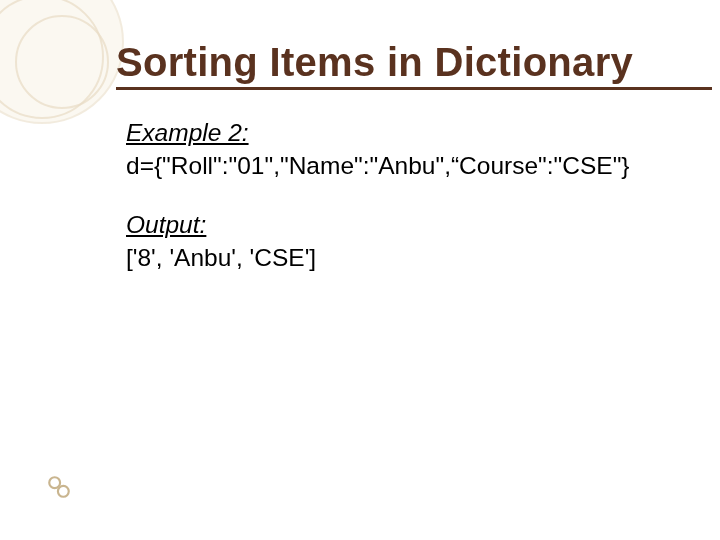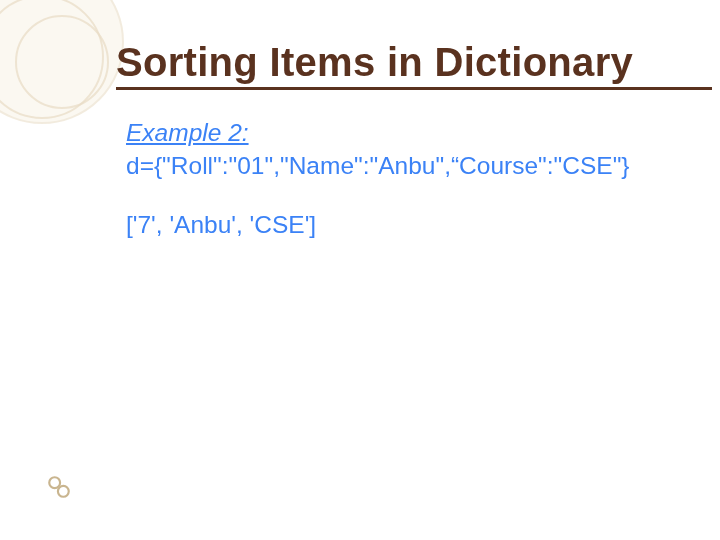--- a/index.html
+++ b/index.html
@@ -67,21 +67,21 @@
     border-bottom: 3px solid #5a321f;
     padding-bottom: 2px;
     letter-spacing: 0.3px;
   }
   .body {
     position: absolute;
     top: 116px;
     left: 126px;
     right: 20px;
     font-size: 24.5px;
-    color: #3b82f6;
+    color: #000000;
     line-height: 1.35;
   }
   .label {
     text-decoration: underline;
     font-style: italic;
   }
   .block {
     margin-bottom: 26px;
   }
   .mono-ish {
@@ -112,21 +112,22 @@
   </div>
 
   <div class="title">Sorting Items in Dictionary</div>
 
   <div class="body">
     <div class="block">
       <div class="label">Example 2:</div>
       <div class="mono-ish">d={"Roll":"01","Name":"Anbu",“Course":"CSE"}</div>
     </div>
     <div class="block">
-      <div class="mono-ish">['7', 'Anbu', 'CSE']</div>
+      <div class="label">Output:</div>
+      <div class="mono-ish">['8', 'Anbu', 'CSE']</div>
     </div>
   </div>
 
   <div class="chain-icon">
     <svg viewBox="0 0 24 24" fill="none" stroke="#c9b58f" stroke-width="2" stroke-linecap="round" stroke-linejoin="round">
       <circle cx="8" cy="8" r="5"></circle>
       <circle cx="16" cy="16" r="5"></circle>
     </svg>
   </div>
 

